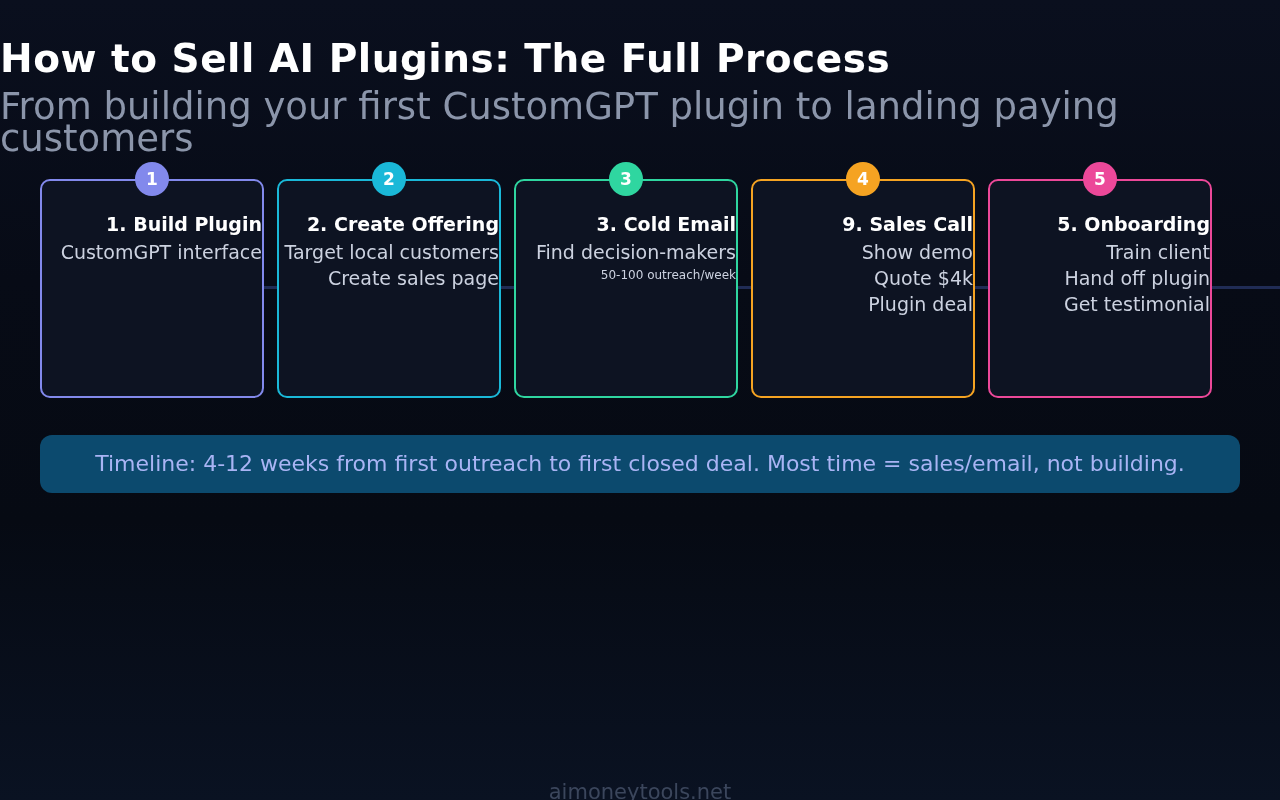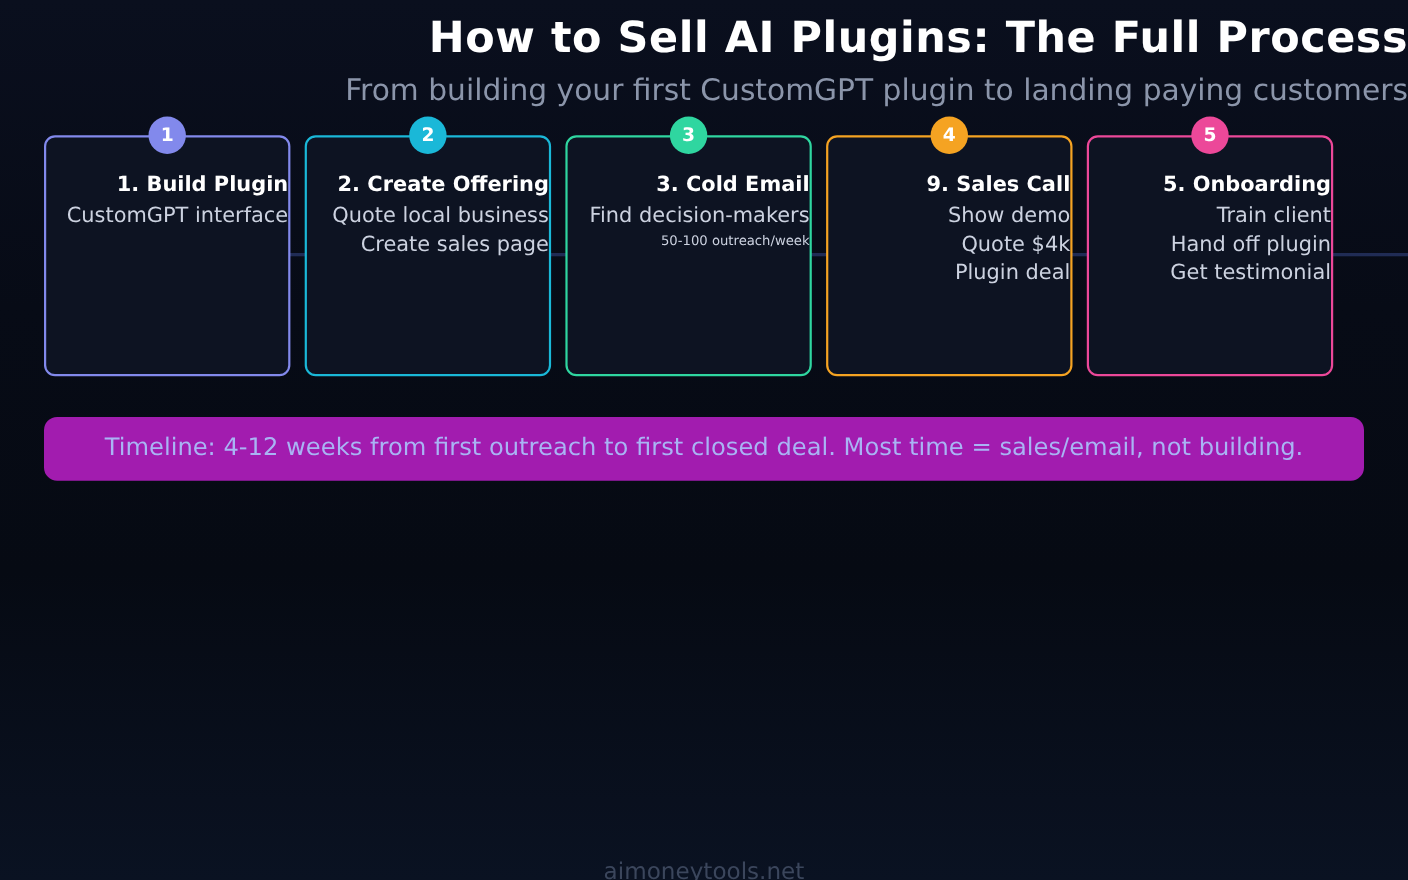--- a/index.html
+++ b/index.html
@@ -9,32 +9,32 @@
   body {
     width: 1280px;
     height: 800px;
     overflow: hidden;
     position: relative;
     background: linear-gradient(180deg, #0a0f1e 0%, #070b16 35%, #060a13 65%, #0a1222 100%);
     font-family: "DejaVu Sans", "Liberation Sans", sans-serif;
   }
 
   
-  .header { text-align: right; padding-top: 12px; }
+  .header { text-align: left; padding-top: 36px; }
   .main-title {
     margin: 0;
     font-size: 39px;
     line-height: 46px;
     font-weight: bold;
     color: #ffffff;
     letter-spacing: 0.5px;
   }
   .subtitle {
     margin-top: 9px;
-    font-size: 27px;
+    font-size: 37px;
     line-height: 32px;
     color: #8b95aa;
   }
 
   
   .flow {
     position: relative;
     margin-top: 7px;
     height: 236px;
   }
@@ -141,21 +141,21 @@
       <div class="card-content">
         <div class="card-title">1. Build Plugin</div>
         <div class="card-line">CustomGPT interface</div>
       </div>
     </div>
 
     <div class="card" style="border-color: rgb(26, 184, 216);">
       <div class="badge" style="background: rgb(26, 184, 216);">2</div>
       <div class="card-content">
         <div class="card-title">2. Create Offering</div>
-        <div class="card-line">Quote local business</div>
+        <div class="card-line">Target local customers</div>
         <div class="card-line">Create sales page</div>
       </div>
     </div>
 
     <div class="card" style="border-color: rgb(47, 214, 160);">
       <div class="badge" style="background: rgb(47, 214, 160);">3</div>
       <div class="card-content">
         <div class="card-title">3. Cold Email</div>
         <div class="card-line">Find decision-makers</div>
         <div class="card-line small">50-100 outreach/week</div>
@@ -178,15 +178,15 @@
         <div class="card-title">5. Onboarding</div>
         <div class="card-line">Train client</div>
         <div class="card-line">Hand off plugin</div>
         <div class="card-line">Get testimonial</div>
       </div>
     </div>
 
   </div>
 </div>
 
-<div class="timeline-banner" style="background: #a21caf; color: rgb(169, 180, 244);">Timeline: 4-12 weeks from first outreach to first closed deal. Most time = sales/email, not building.</div>
+<div class="timeline-banner" style="background: #0c4a6e; color: rgb(169, 180, 244);">Timeline: 4-12 weeks from first outreach to first closed deal. Most time = sales/email, not building.</div>
 
 <div class="footer" style="color: rgb(59, 70, 92);">aimoneytools.net</div>
 
 </body></html>

